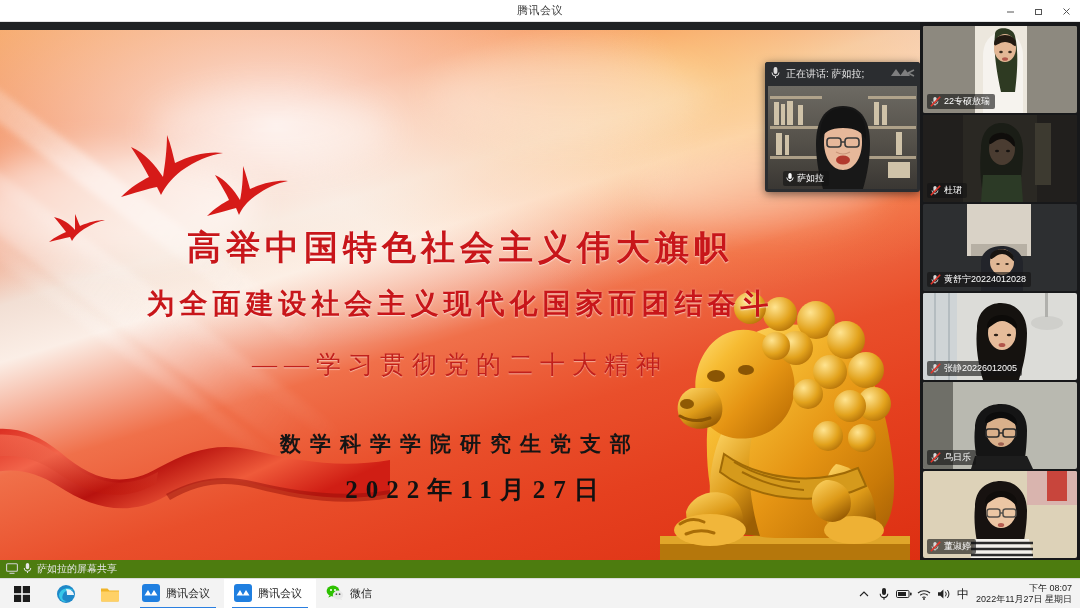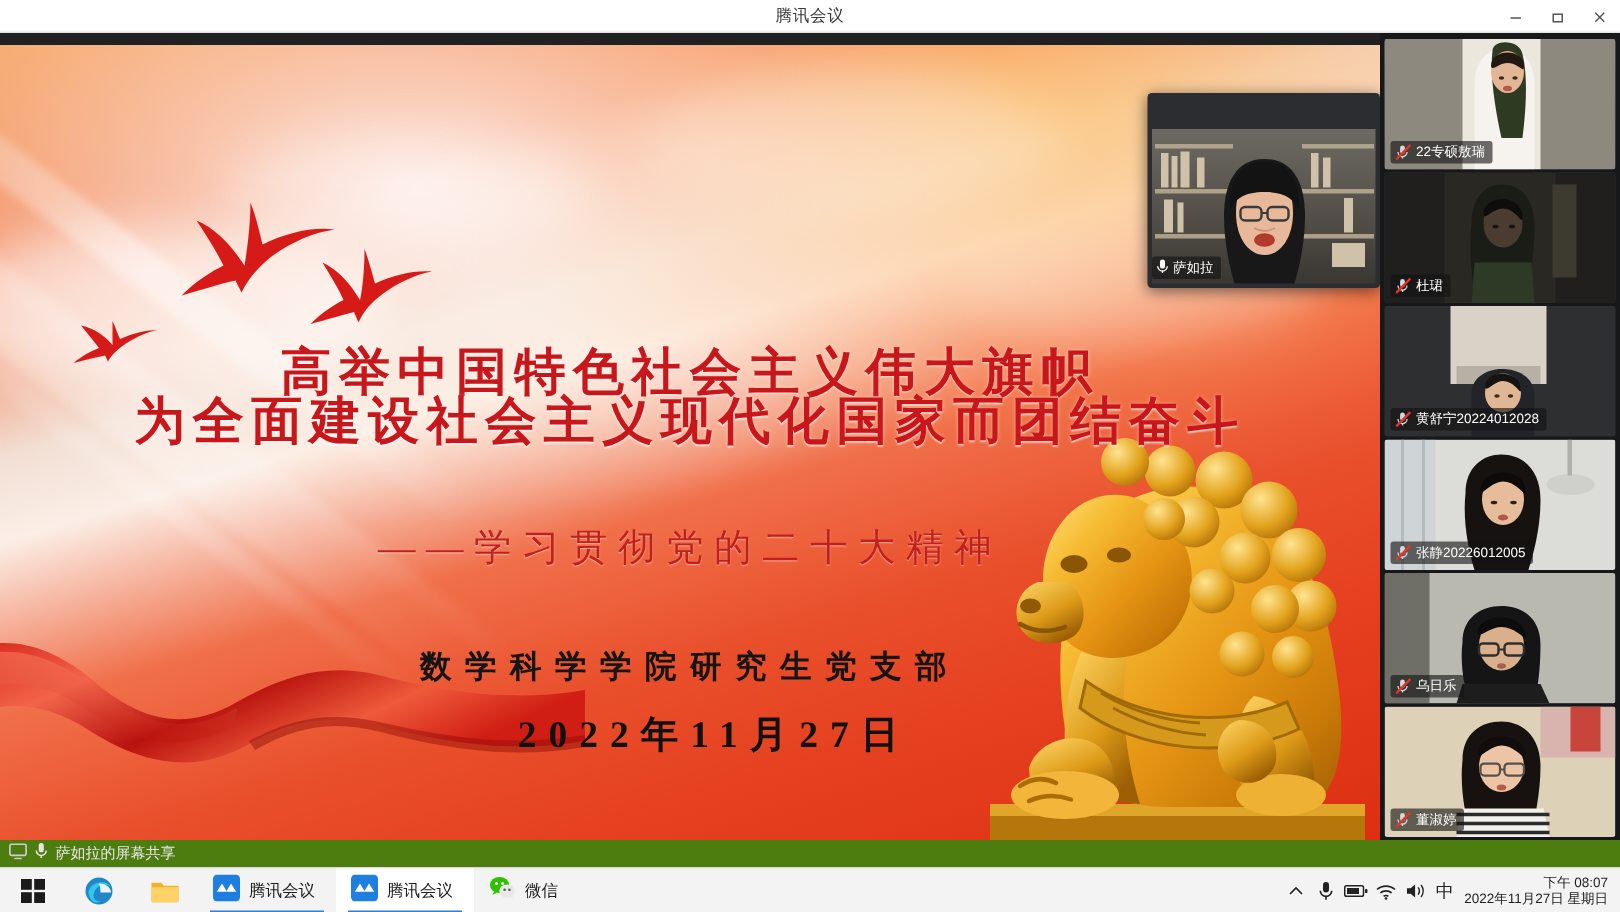--- a/index.html
+++ b/index.html
@@ -66,21 +66,21 @@
   
   #slide-text{ position:absolute; left:0; top:0; width:920px; height:530px; }
   .line-main{
     position:absolute; width:100%; text-align:center;
     font-family:"Liberation Serif", serif; font-weight:bold;
     color:#c8161a; letter-spacing:5px;
     text-shadow:0 1px 1px rgba(255,255,255,.55), 0 0 3px rgba(255,255,255,.35);
     white-space:nowrap;
   }
   #title1{ top:195px; font-size:34px; }
-  #title2{ top:228px; font-size:34px; }
+  #title2{ top:255px; font-size:28px; }
   #subtitle{
     position:absolute; top:318px; width:100%; text-align:center;
     font-family:"Liberation Serif", serif; font-weight:normal;
     font-size:25px; color:#c2201c; letter-spacing:7px;
     text-shadow:0 1px 1px rgba(255,255,255,.5);
     white-space:nowrap;
   }
   #org{
     position:absolute; top:400px; width:100%; text-align:center;
     font-family:"Liberation Serif", serif; font-weight:bold;
@@ -108,21 +108,21 @@
     position:absolute; left:3px; top:24px; width:149px; height:103px;
     background:linear-gradient(180deg,#6d6a63 0%,#545049 55%,#3a3733 100%);
     overflow:hidden;
   }
   .shelf{ position:absolute; background:#bdae93; opacity:.85; }
   .book{ position:absolute; background:#cfc2a8; }
   #speaker-person{
     position:absolute; left:42px; top:16px; width:66px; height:90px;
   }
   .name-chip{
-    position:absolute; left:0; bottom:3px; height:15px;
+    position:absolute; left:15px; bottom:3px; height:15px;
     display:flex; align-items:center; gap:3px; padding:0 5px 0 3px;
     background:rgba(20,20,20,.62); border-radius:2px;
     font-size:9px; color:#fff; white-space:nowrap;
   }
 
   
   #sidebar{
     position:absolute; left:920px; top:0; width:160px; height:538px;
     background:#17181a; padding:4px 3px 0 3px;
   }
@@ -309,20 +309,37 @@
     <div id="slide-text">
       <div class="line-main" id="title1">高举中国特色社会主义伟大旗帜</div>
       <div class="line-main" id="title2">为全面建设社会主义现代化国家而团结奋斗</div>
       <div id="subtitle">——学习贯彻党的二十大精神</div>
       <div id="org">数学科学学院研究生党支部</div>
       <div id="date">2022年11月27日</div>
     </div>
   </div>
 
   <div id="speaker-panel">
+    <div id="speaker-head">
+      <span>
+        <svg width="9" height="13" viewBox="0 0 9 13">
+          <rect x="2.6" y="1" width="3.8" height="7" rx="1.9" fill="#dcdcdc"></rect>
+          <path d="M1 6.5 a3.5 3.5 0 0 0 7 0" fill="none" stroke="#dcdcdc" stroke-width="1"></path>
+          <line x1="4.5" y1="10" x2="4.5" y2="12" stroke="#dcdcdc" stroke-width="1"></line>
+        </svg>
+      </span>
+      <span class="sp-label">正在讲话: 萨如拉;</span>
+      <span class="arrows">
+        <svg width="26" height="11" viewBox="0 0 26 11">
+          <path d="M2 9 L7 2 L12 9 Z" fill="#9a9a9a"></path>
+          <path d="M11 9 L16 2 L21 9 Z" fill="#9a9a9a"></path>
+          <path d="M25 3 L19 6 L25 9" fill="none" stroke="#9a9a9a" stroke-width="1.6" stroke-linejoin="round"></path>
+        </svg>
+      </span>
+    </div>
     <div id="speaker-video">
 
       <div class="shelf" style="left:2px;  top:10px; width:52px; height:3px;"></div>
       <div class="shelf" style="left:2px;  top:40px; width:52px; height:3px;"></div>
       <div class="shelf" style="left:2px;  top:70px; width:52px; height:3px;"></div>
       <div class="shelf" style="left:100px;top:10px; width:48px; height:3px;"></div>
       <div class="shelf" style="left:100px;top:40px; width:48px; height:3px;"></div>
       <div class="shelf" style="left:100px;top:70px; width:48px; height:3px;"></div>
       <div class="book" style="left:6px;  top:16px; width:5px; height:23px;"></div>
       <div class="book" style="left:13px; top:18px; width:4px; height:21px;"></div>

